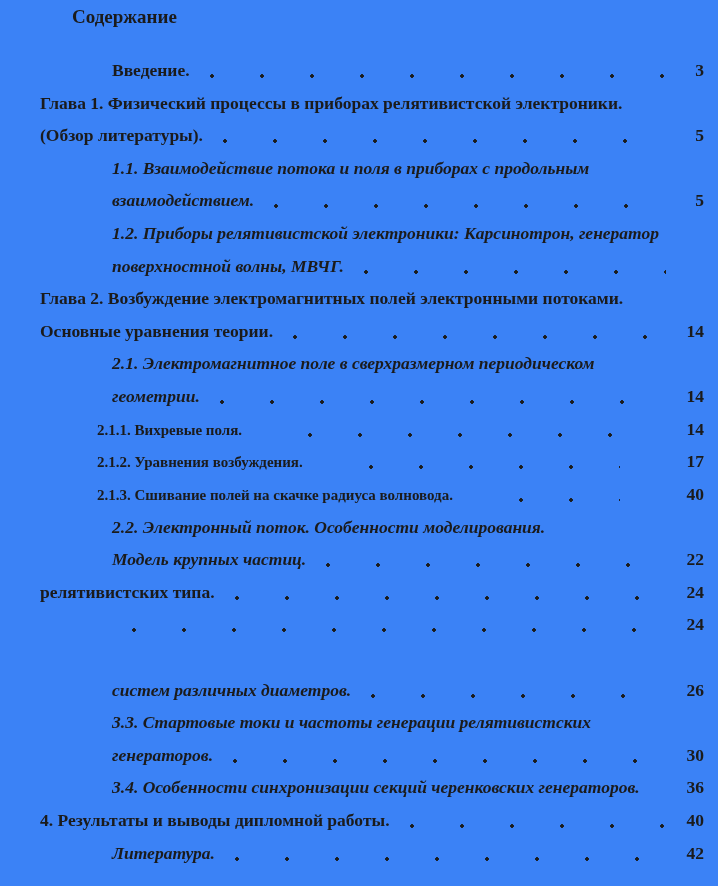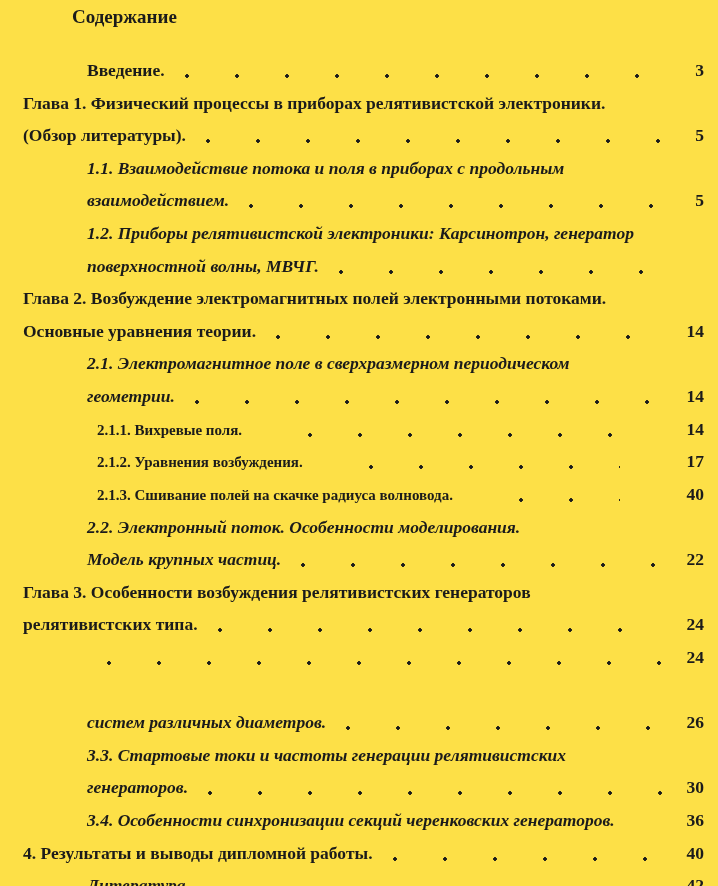--- a/index.html
+++ b/index.html
@@ -5,21 +5,21 @@
   html, body {
     margin: 0;
     padding: 0;
     background: #ffffff;
   }
   #page {
     position: relative;
     width: 718px;
     height: 886px;
     overflow: hidden;
-    background: #fde047;
+    background: #3b82f6;
     color: #1b1b1b;
     font-family: "Liberation Serif", "DejaVu Serif", serif;
   }
   .doc-title {
     margin: 4px 0 24px 72px;
     font-size: 19px;
     font-weight: bold;
     line-height: 26px;
     white-space: nowrap;
   }
@@ -32,22 +32,22 @@
     padding-right: 14px;
     box-sizing: border-box;
   }
   .row .t {
     white-space: nowrap;
     font-weight: bold;
     font-size: 17.5px;
   }
   .row.bi .t { font-style: italic; text-align: center; }
   .row.sm .t { font-size: 15px; }
-  .i0 { padding-left: 23px; justify-content: flex-end; }
-  .i1 { padding-left: 87px; }
+  .i0 { padding-left: 40px; justify-content: flex-end; }
+  .i1 { padding-left: 112px; }
   .i2 { padding-left: 97px; gap: 46px; }
   .leader {
     flex: 1;
     align-self: stretch;
     margin-left: 8px;
     margin-right: 4px;
     min-width: 0;
   }
   .leader.dots {
     background-image: radial-gradient(circle at 10px 2px, #1b1b1b 1.55px, rgba(0,0,0,0) 2px);
@@ -161,25 +161,20 @@
       <span class="leader"></span>
       <span class="pg"></span>
     </div>
 
     <div class="row i1 bi">
       <span class="t">Модель крупных частиц.</span>
       <span class="leader dots"></span>
       <span class="pg">22</span>
     </div>
 
-    <div class="row i0">
-      <span class="t">Глава 3. Особенности возбуждения релятивистских генераторов</span>
-      <span class="leader"></span>
-      <span class="pg"></span>
-    </div>
 
     <div class="row i0">
       <span class="t">релятивистских типа.</span>
       <span class="leader dots"></span>
       <span class="pg">24</span>
     </div>
 
     <div class="row i1 bi">
       <span class="leader dots"></span>
       <span class="pg">24</span>

